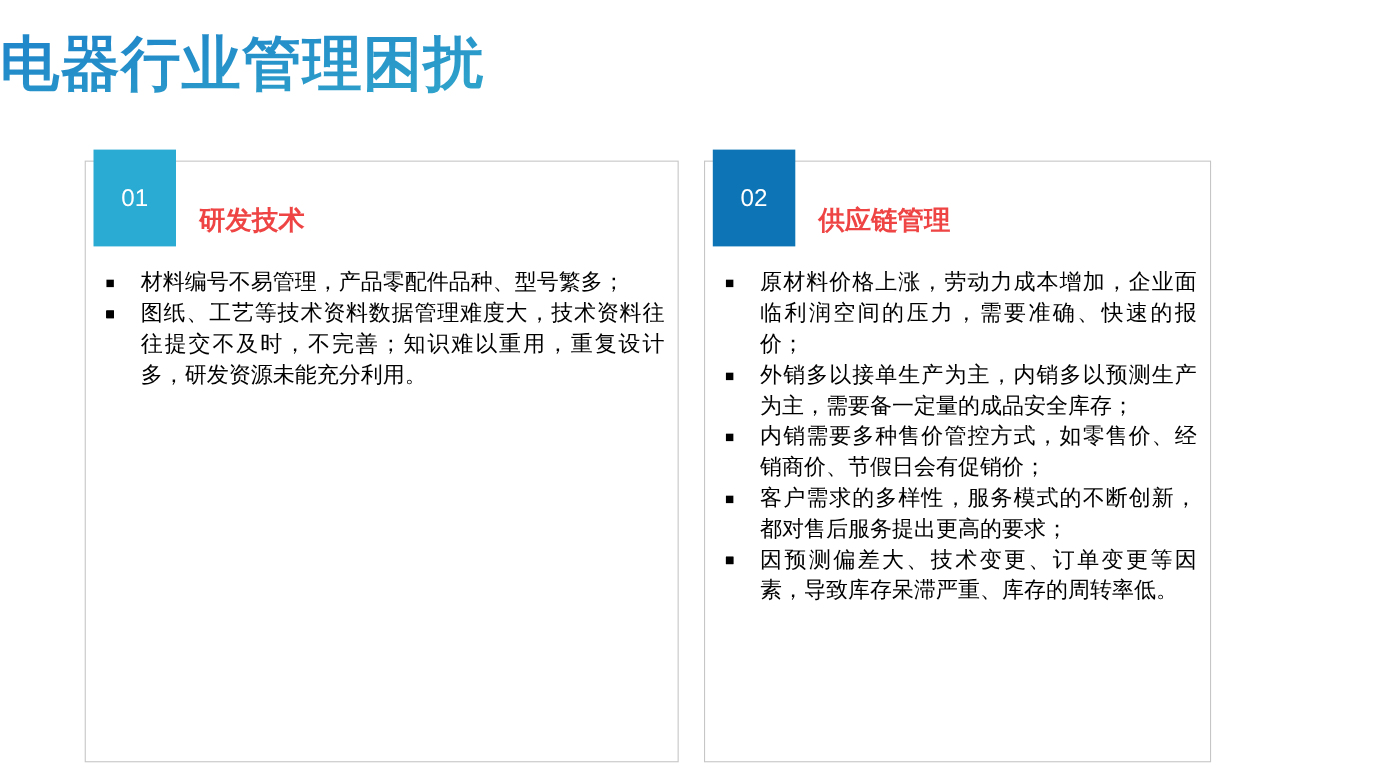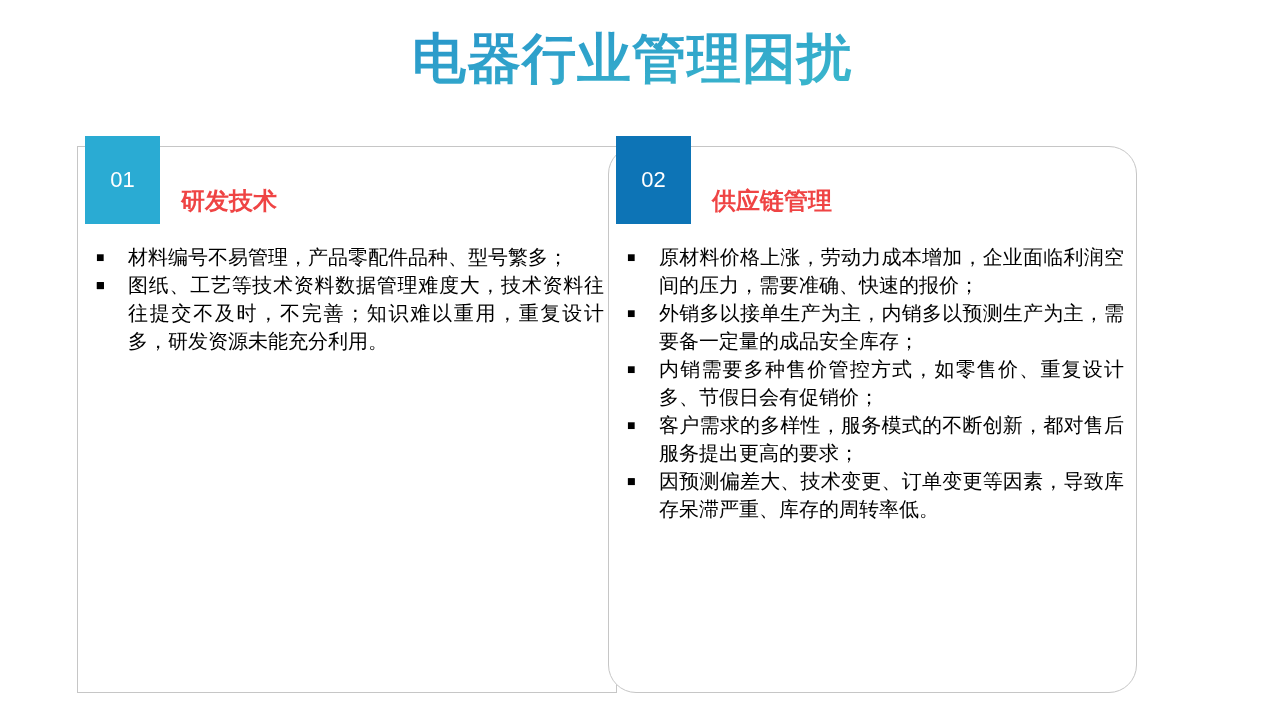--- a/index.html
+++ b/index.html
@@ -13,41 +13,40 @@
     font-family: "Liberation Sans", "DejaVu Sans", sans-serif;
     position: relative;
     overflow: hidden;
   }
   .slide-title {
     position: absolute;
     top: 28px;
     left: 0;
     right: 0;
     margin: 0;
-    text-align: center;
     font-size: 54px;
     line-height: 60px;
     font-weight: 700;
     letter-spacing: 1px;
     background: linear-gradient(170deg, var(--title-g1, #2189C9) 10%, var(--title-g2, #41C3CD) 90%);
     -webkit-background-clip: text;
     background-clip: text;
     -webkit-text-fill-color: transparent;
     color: var(--title-g1, #2189C9);
   }
   .card {
     position: absolute;
     top: 146px;
     height: 547px;
     background: #ffffff;
     border: 1px solid #c6c6c6;
     box-sizing: border-box;
   }
   .card-1 { left: 77px;  width: 540px; }
-  .card-2 { left: 608px; width: 529px; border-radius: 28px; }
+  .card-2 { left: 640px; width: 461px; }
   .badge {
     position: absolute;
     left: 7px;
     top: -11px;
     width: 75px;
     height: 88px;
     display: flex;
     align-items: center;
     justify-content: center;
     color: #ffffff;
@@ -128,21 +127,21 @@
       <li>
         <span class="mark">■</span>
         <span>原材料价格上涨，劳动力成本增加，企业面临利润空间的压力，需要准确、快速的报价；</span>
       </li>
       <li>
         <span class="mark">■</span>
         <span>外销多以接单生产为主，内销多以预测生产为主，需要备一定量的成品安全库存；</span>
       </li>
       <li>
         <span class="mark">■</span>
-        <span>内销需要多种售价管控方式，如零售价、重复设计多、节假日会有促销价；</span>
+        <span>内销需要多种售价管控方式，如零售价、经销商价、节假日会有促销价；</span>
       </li>
       <li>
         <span class="mark">■</span>
         <span>客户需求的多样性，服务模式的不断创新，都对售后服务提出更高的要求；</span>
       </li>
       <li>
         <span class="mark">■</span>
       </li>
       <li>
         <span class="mark">■</span>

